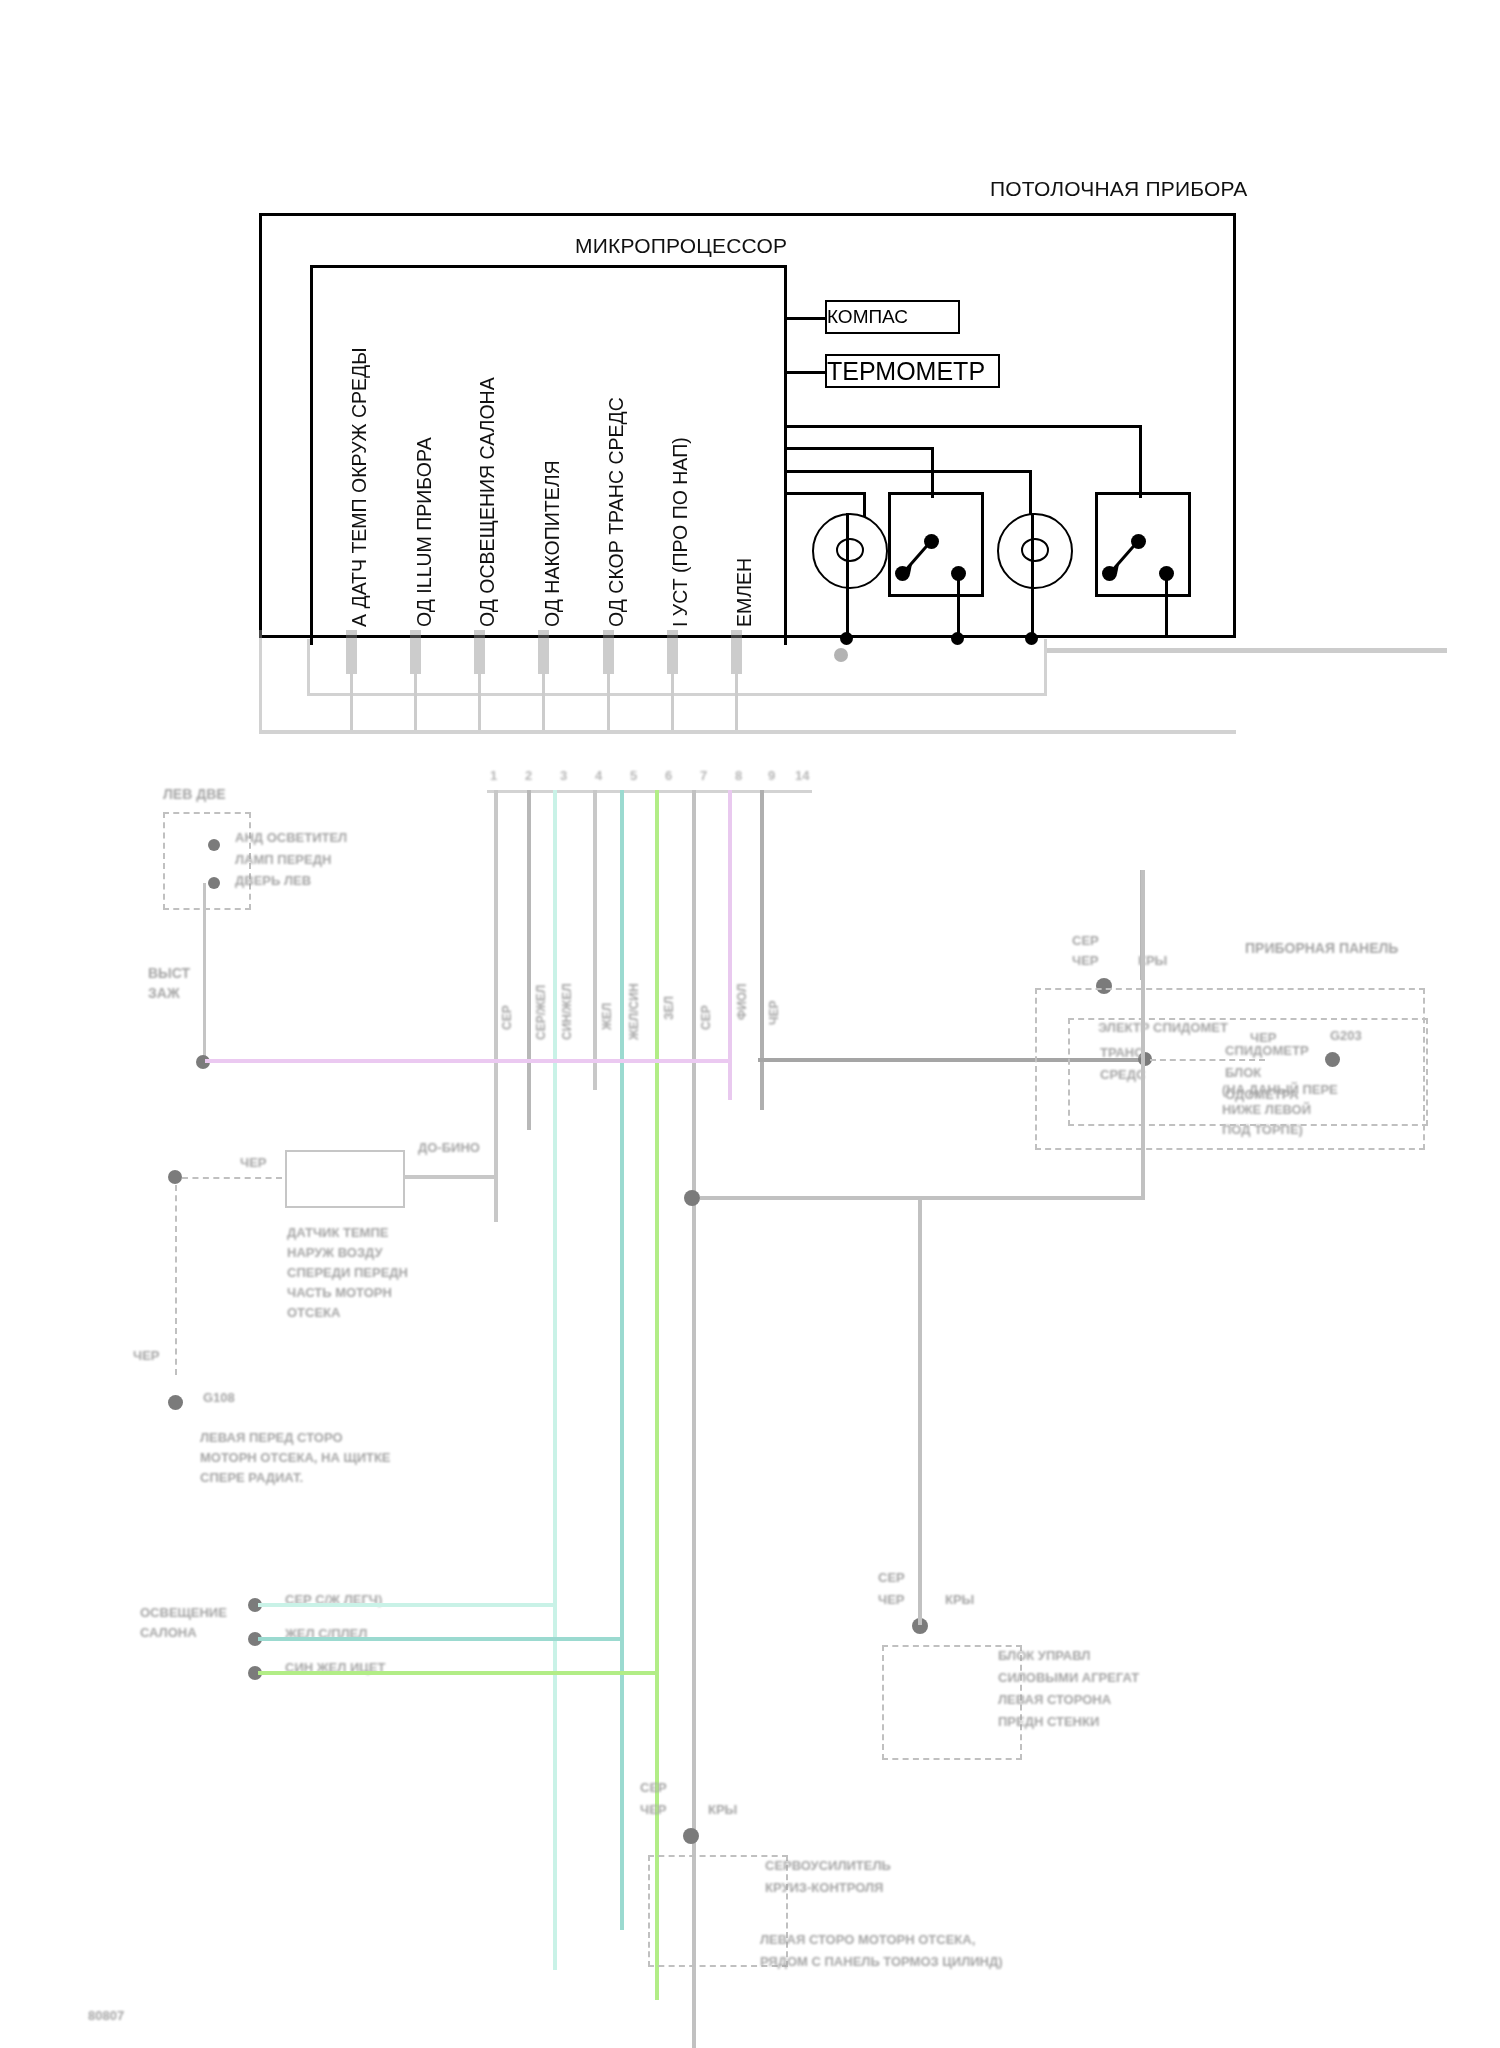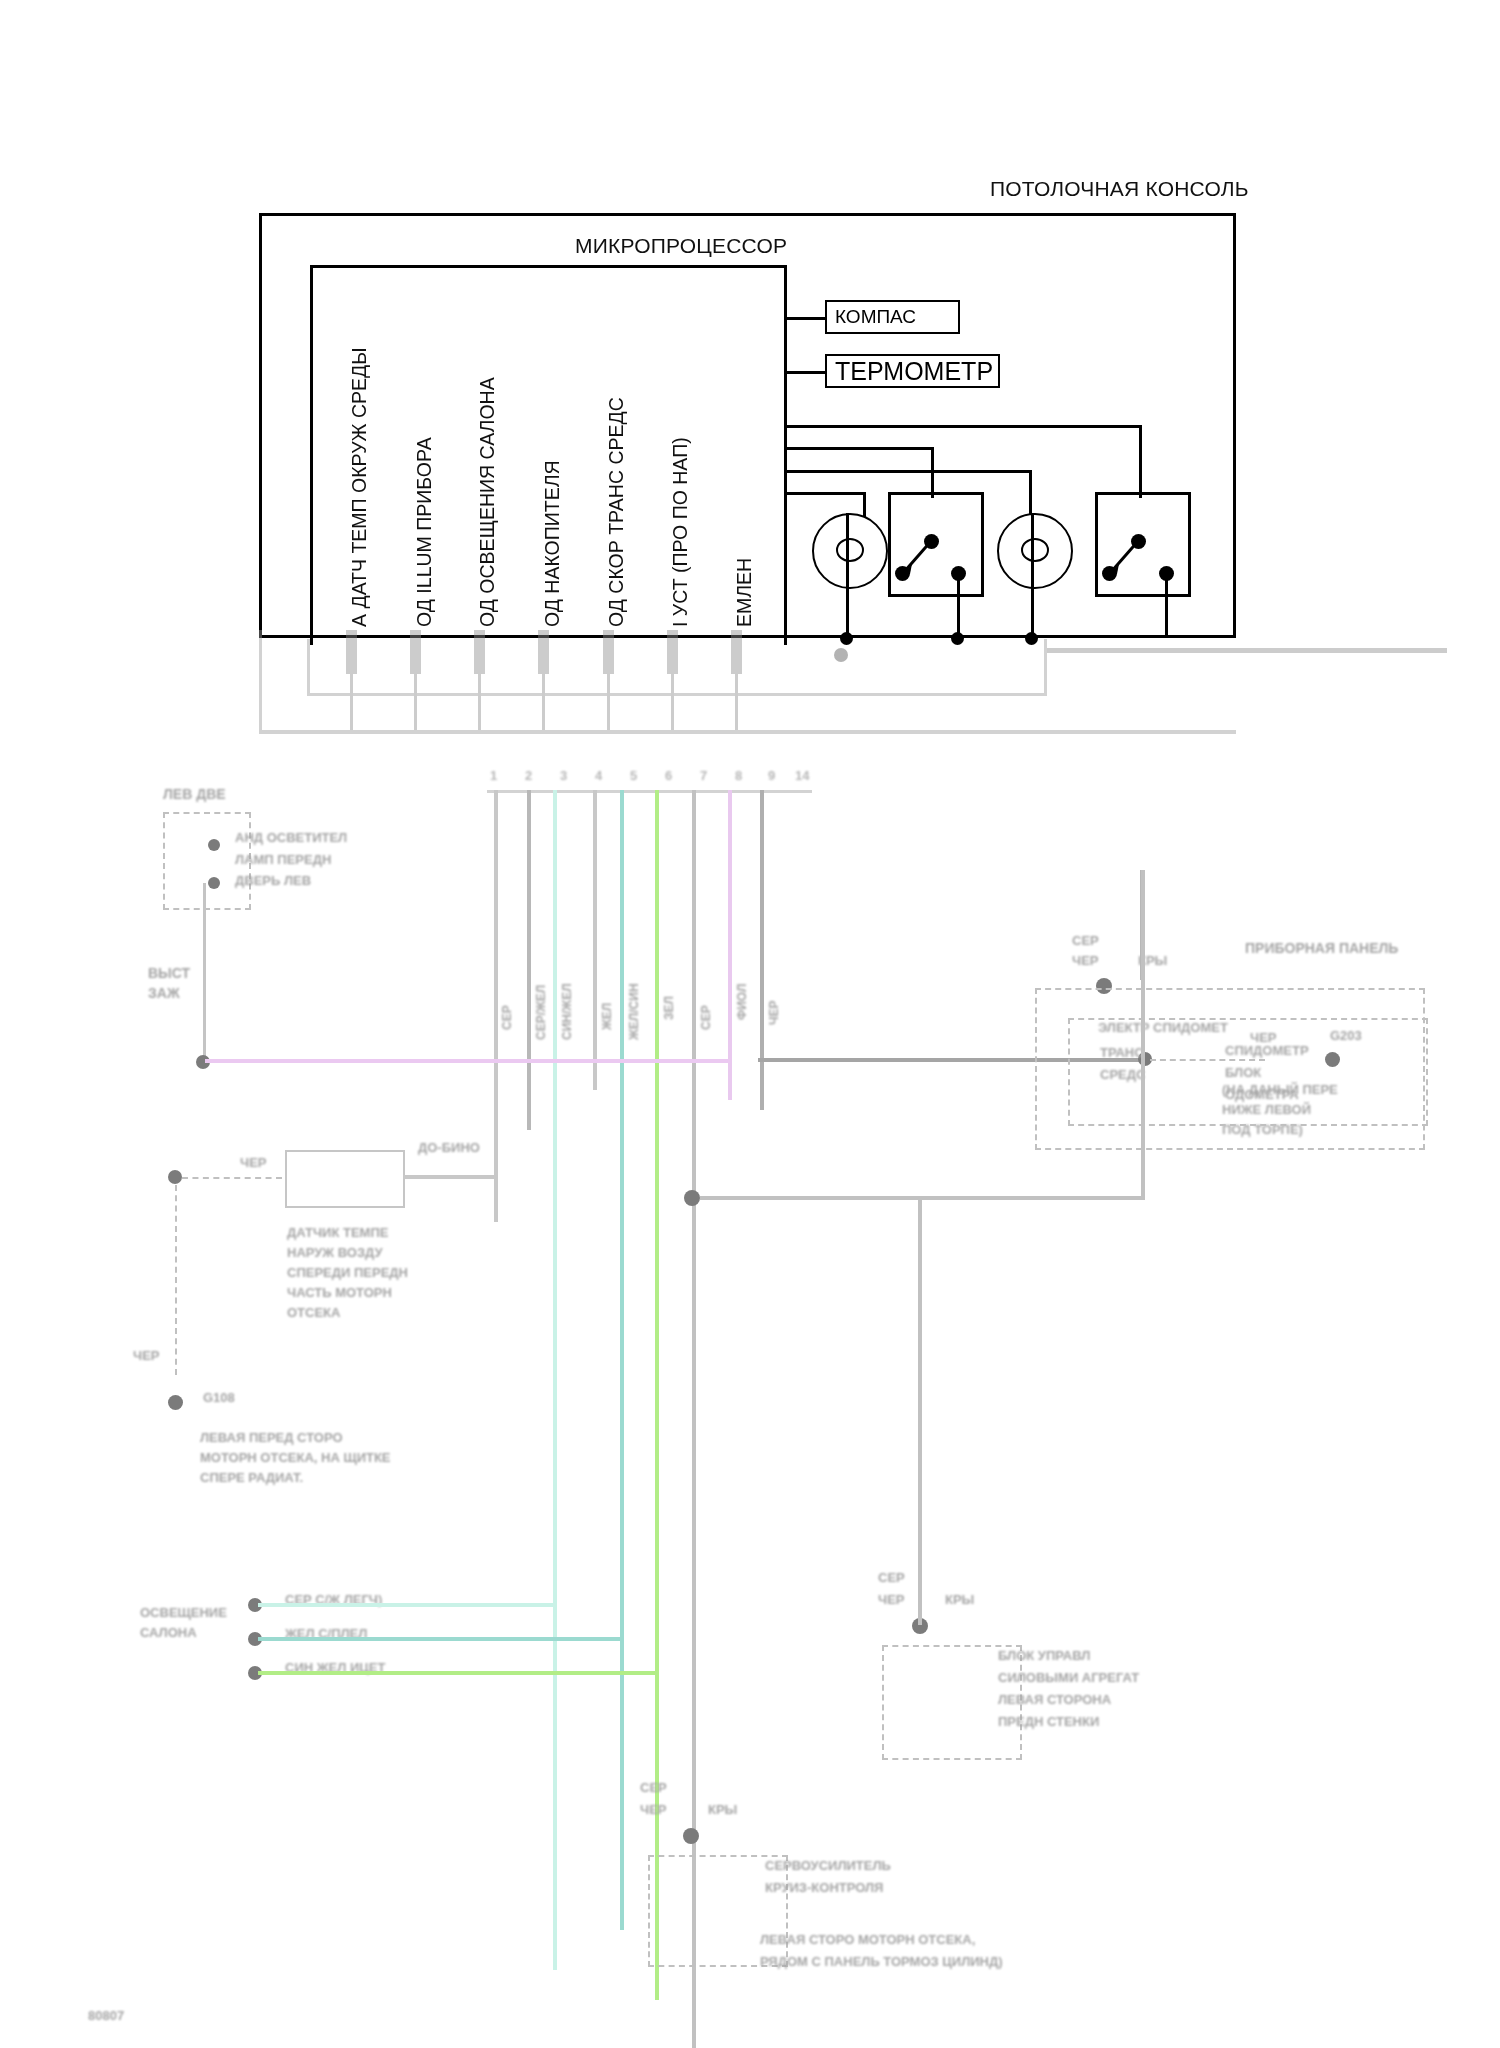--- a/index.html
+++ b/index.html
@@ -8,21 +8,21 @@
 
   
   .ln{position:absolute;background:#000;}
   .hln{height:3px;}
   .vln{width:3px;}
   .box{position:absolute;border:3px solid #000;background:transparent;box-sizing:border-box;}
   .lbl{position:absolute;color:#111;white-space:nowrap;letter-spacing:.2px;}
   .vlbl{position:absolute;color:#111;white-space:nowrap;
         transform-origin:0 0;transform:rotate(-90deg);}
   .tbox{position:absolute;border:2.5px solid #000;background:#fff;box-sizing:border-box;
-        display:flex;align-items:center;justify-content:flex-start;padding-left:8px;}
+        display:flex;align-items:center;justify-content:flex-start;padding-left:0;}
   .dot{position:absolute;background:#000;border-radius:50%;}
 
   
   .lamp{position:absolute;border:2.5px solid #000;border-radius:50%;background:#fff;}
   .lamp-fil{position:absolute;border:2.5px solid #000;border-radius:50%;}
 
   
   #lower{position:absolute;left:0;top:740px;width:1500px;height:1308px;
          opacity:.62;filter:blur(0.6px);}
   #lower .g{position:absolute;background:#8b8b8b;}
@@ -41,21 +41,21 @@
   #lower .wire{position:absolute;width:4px;}
   #lower .wireh{position:absolute;height:4px;}
   #lower .pinnum{position:absolute;color:#8a8a8a;font-size:13px;font-weight:bold;
                  filter:blur(.8px);}
 </style>
 </head>
 <body>
 
 <div id="page">
 
-  <div class="lbl" style="left:990px;top:177px;font-size:21px;">ПОТОЛОЧНАЯ КОНСОЛЬ</div>
+  <div class="lbl" style="left:990px;top:177px;font-size:21px;">ПОТОЛОЧНАЯ ПРИБОРА</div>
 
   <div class="ln hln" style="left:259px;top:213px;width:977px;"></div>
 
   <div class="ln vln" style="left:259px;top:213px;height:425px;"></div>
 
   <div class="ln vln" style="left:1233px;top:213px;height:425px;"></div>
 
   <div class="ln hln" style="left:259px;top:635px;width:977px;"></div>
 
   <div class="lbl" style="left:575px;top:234px;font-size:21px;">МИКРОПРОЦЕССОР</div>

